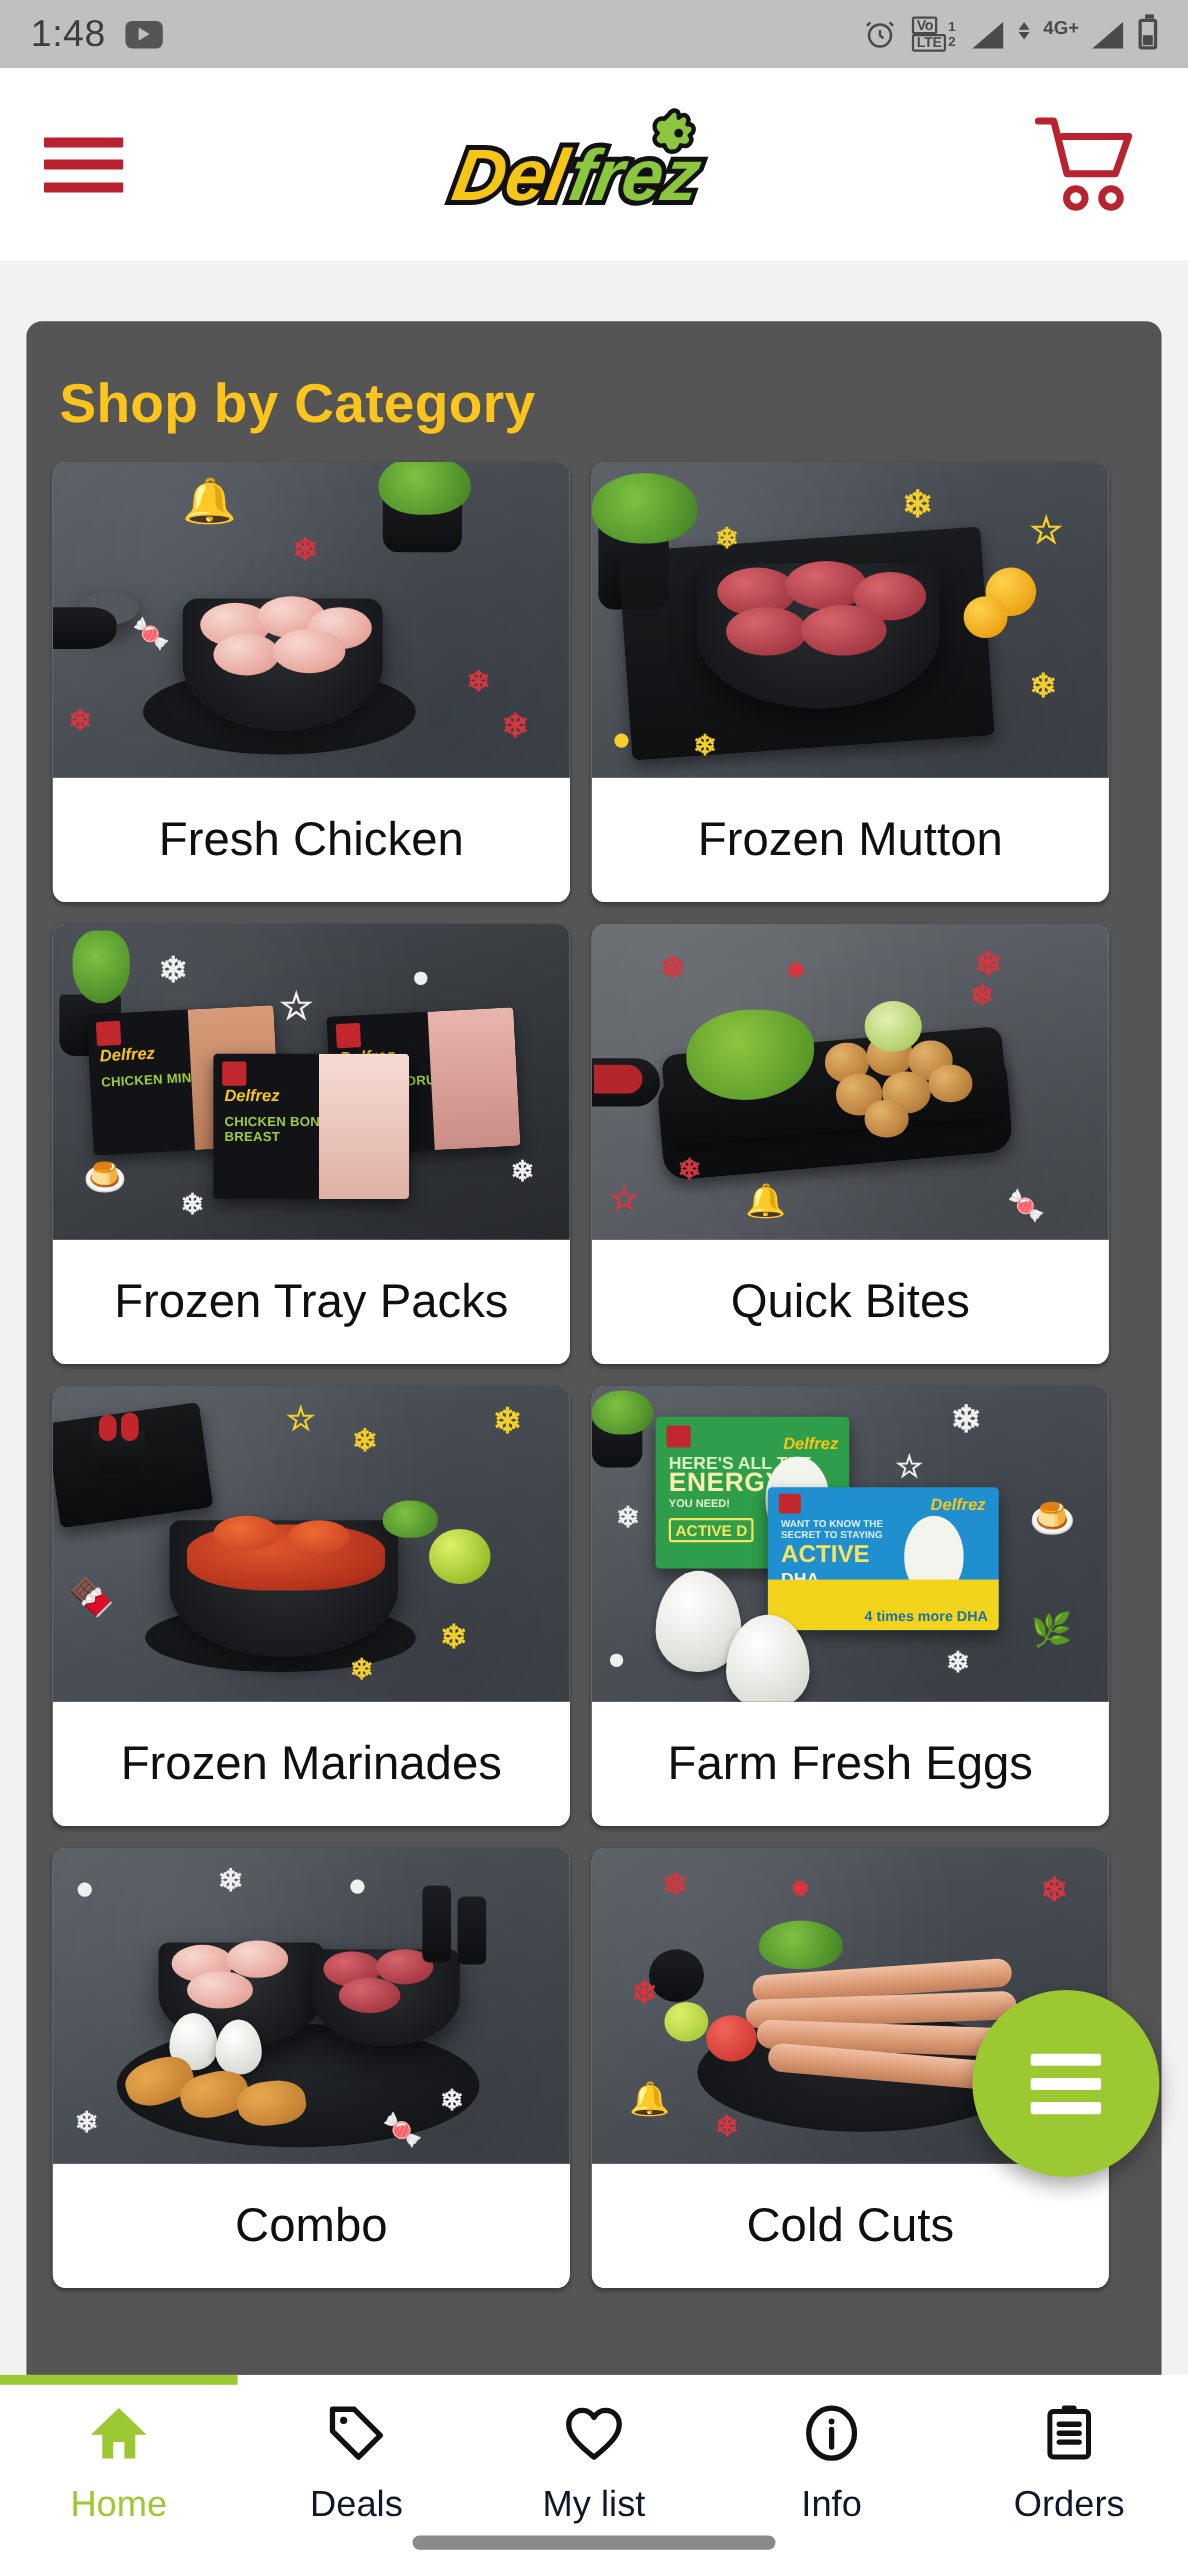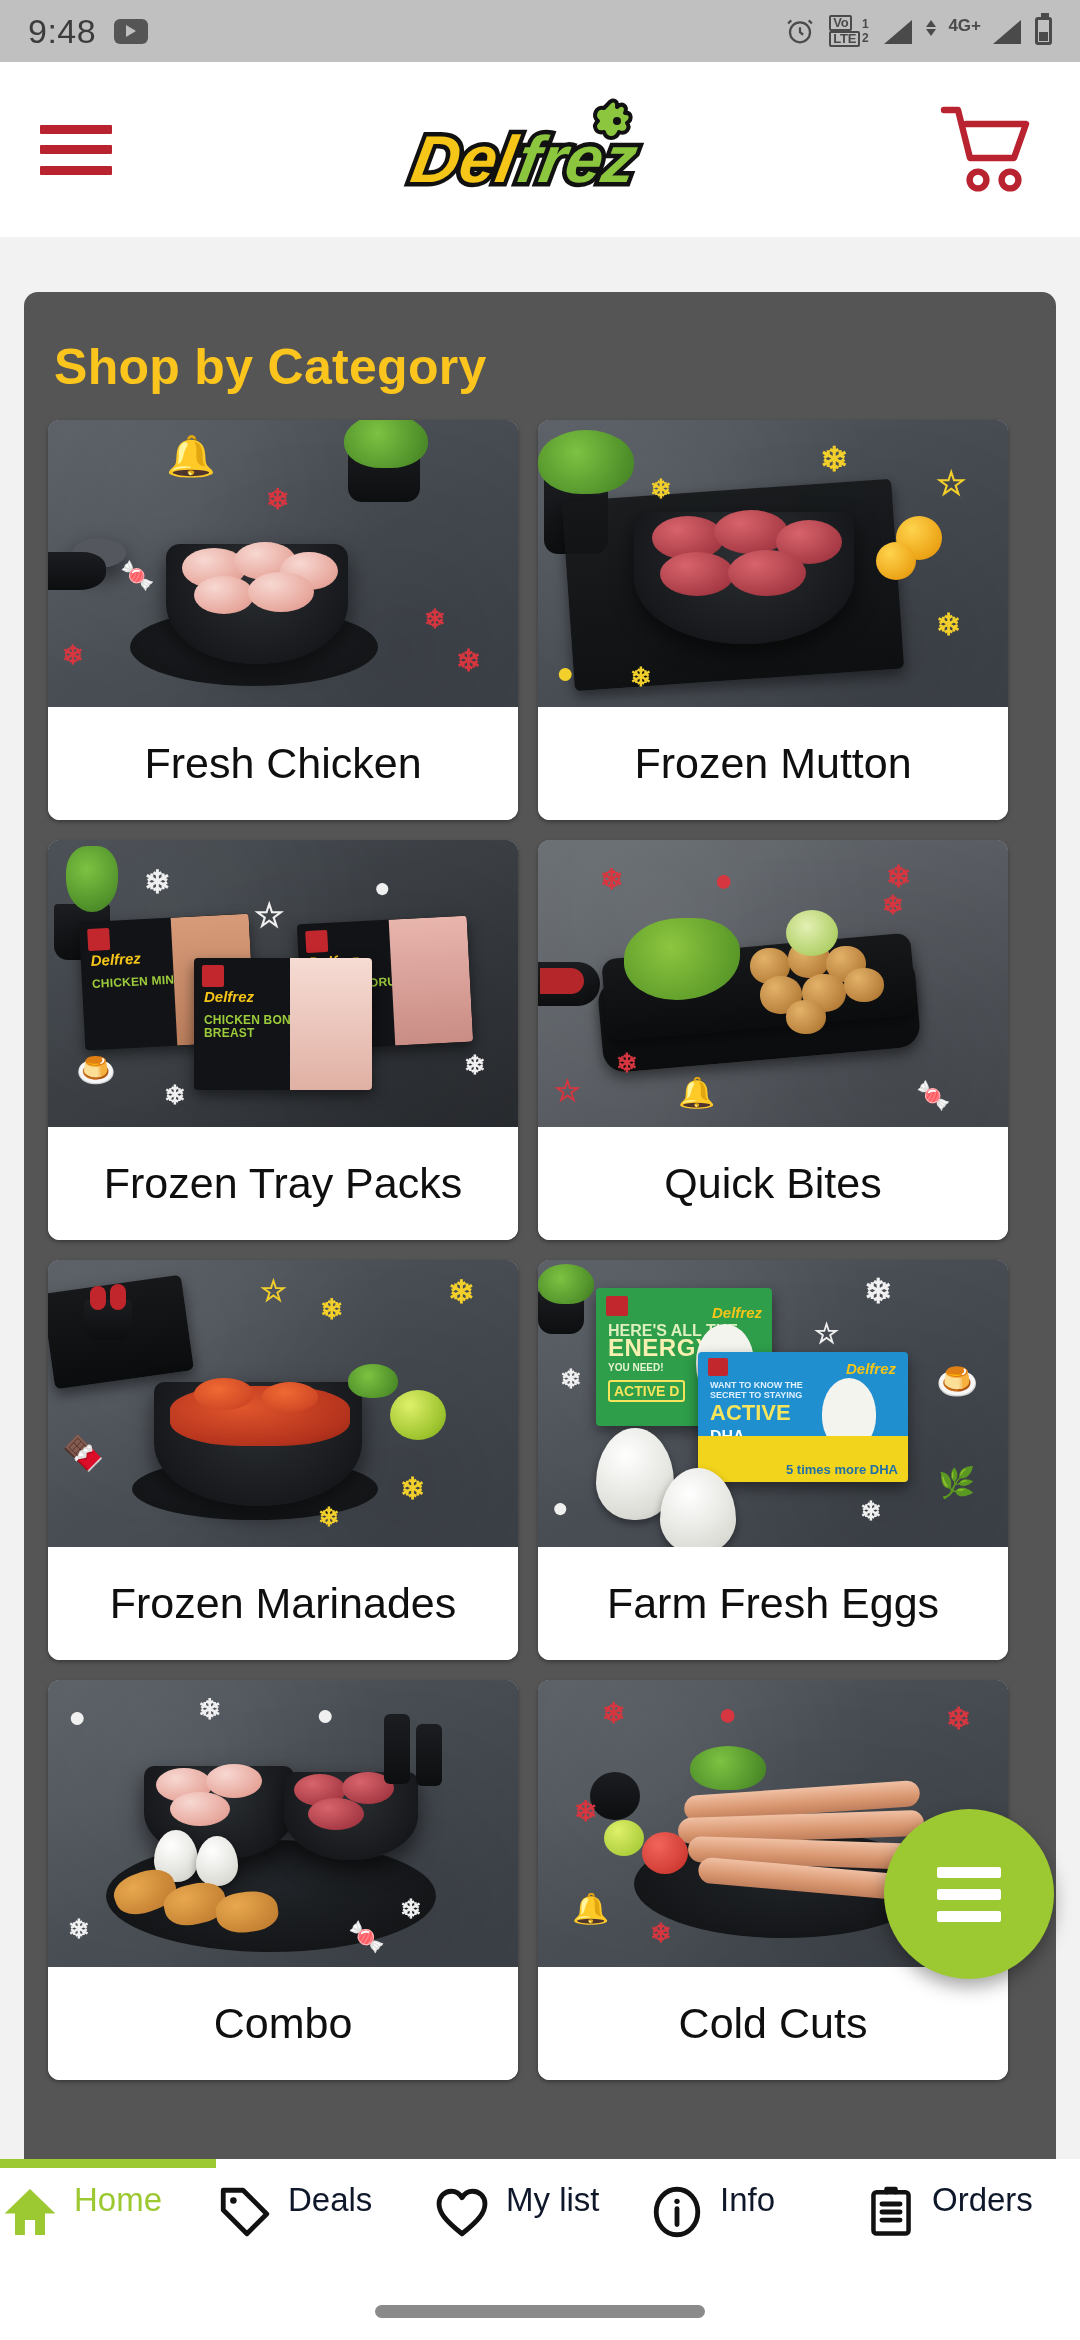--- a/index.html
+++ b/index.html
@@ -108,32 +108,32 @@
   
   .fab{position:absolute;width:170px;height:170px;border-radius:50%;background:#9cc831;
     right:26px;bottom:180px;display:flex;flex-direction:column;align-items:center;
     justify-content:center;gap:11px;box-shadow:0 8px 18px rgba(0,0,0,.35);cursor:pointer;z-index:20;}
   .fab span{display:block;width:64px;height:11px;background:#fff;border-radius:2px;}
 
   
   .bottomnav{position:absolute;left:0;bottom:0;width:1080px;height:181px;background:#fff;}
   .navbar-indicator{position:absolute;top:0;left:0;width:216px;height:9px;background:#9cc831;}
   .navitems{display:flex;height:148px;align-items:flex-start;padding-top:22px;}
-  .navitem{flex:1;display:flex;gap:14px;cursor:pointer;}
+  .navitem{flex:1;display:flex;flex-direction:column;align-items:center;gap:14px;cursor:pointer;}
   .navitem .lbl{font-size:33px;color:#0f172a;}
   .navitem.active .lbl{color:#9cc831;}
   .navicon{height:62px;display:flex;align-items:center;justify-content:center;}
   .homebar{position:absolute;bottom:22px;left:50%;transform:translateX(-50%);
     width:330px;height:13px;border-radius:7px;background:#8a8a8a;}
 </style>
 </head>
 <body>
 
 <div class="statusbar">
-  <div class="sb-time">9:48</div>
+  <div class="sb-time">1:48</div>
   <div class="sb-yt">
       <i></i>
     </div>
   <div class="sb-right">
     <div class="sb-ic">
       <svg width="30" height="30" viewBox="0 0 24 24" fill="none" stroke="#4a4a4a" stroke-width="1.8">
         <circle cx="12" cy="13" r="8"></circle>
           <path d="M12 9v4l2.5 2"></path>
         <path d="M5 3.5L2.5 6M19 3.5L21.5 6"></path>
       </svg>
@@ -375,21 +375,21 @@
               <div style="position:absolute;right:18px;top:36px;width:58px;height:76px;border-radius:50% 50% 46% 46%;background:#f4f4ef;"></div>
             </div>
             <div class="carton" style="left:160px;top:92px;width:210px;height:130px;background:#1f8fd0;">
               <div style="position:absolute;top:6px;left:10px;width:20px;height:18px;background:#c1272d;border-radius:2px;"></div>
               <div style="position:absolute;top:28px;left:12px;font-size:9px;color:#dff0ff;font-weight:700;line-height:10px;">WANT TO KNOW THE<br>SECRET TO STAYING</div>
               <div style="position:absolute;top:48px;left:12px;font-size:22px;color:#f6e45c;font-weight:700;">ACTIVE</div>
               <div style="position:absolute;top:76px;left:12px;font-size:16px;color:#fff;font-weight:700;">DHA</div>
               <div style="position:absolute;top:8px;right:12px;font-size:15px;font-style:italic;font-weight:700;color:#f5c518;">Delfrez</div>
               <div style="position:absolute;right:32px;top:26px;width:54px;height:72px;border-radius:50% 50% 46% 46%;background:#f4f4ef;"></div>
               <div style="position:absolute;left:0;right:0;bottom:0;height:46px;background:#f3d41c;"></div>
-              <div style="position:absolute;right:10px;bottom:6px;font-size:13px;font-weight:700;color:#1f6fa8;text-align:right;line-height:13px;">5 times more DHA</div>
+              <div style="position:absolute;right:10px;bottom:6px;font-size:13px;font-weight:700;color:#1f6fa8;text-align:right;line-height:13px;">4 times more DHA</div>
             </div>
             <div class="egg" style="left:58px;top:168px;width:78px;height:92px;"></div>
             <div class="egg" style="left:122px;top:208px;width:76px;height:86px;"></div>
             <div class="doodle" style="left:326px;top:14px;color:#f0f0f0;font-size:34px;">❄</div>
             <div class="doodle" style="left:276px;top:60px;color:#f0f0f0;font-size:28px;">☆</div>
             <div class="doodle" style="left:22px;top:106px;color:#f0f0f0;font-size:26px;">❄</div>
             <div class="doodle" style="left:398px;top:104px;color:#f0f0f0;font-size:34px;">🍮</div>
             <div class="doodle" style="left:14px;top:234px;color:#f0f0f0;font-size:28px;">●</div>
             <div class="doodle" style="left:322px;top:238px;color:#f0f0f0;font-size:26px;">❄</div>
             <div class="doodle" style="left:400px;top:208px;color:#f0f0f0;font-size:30px;">🌿</div>

